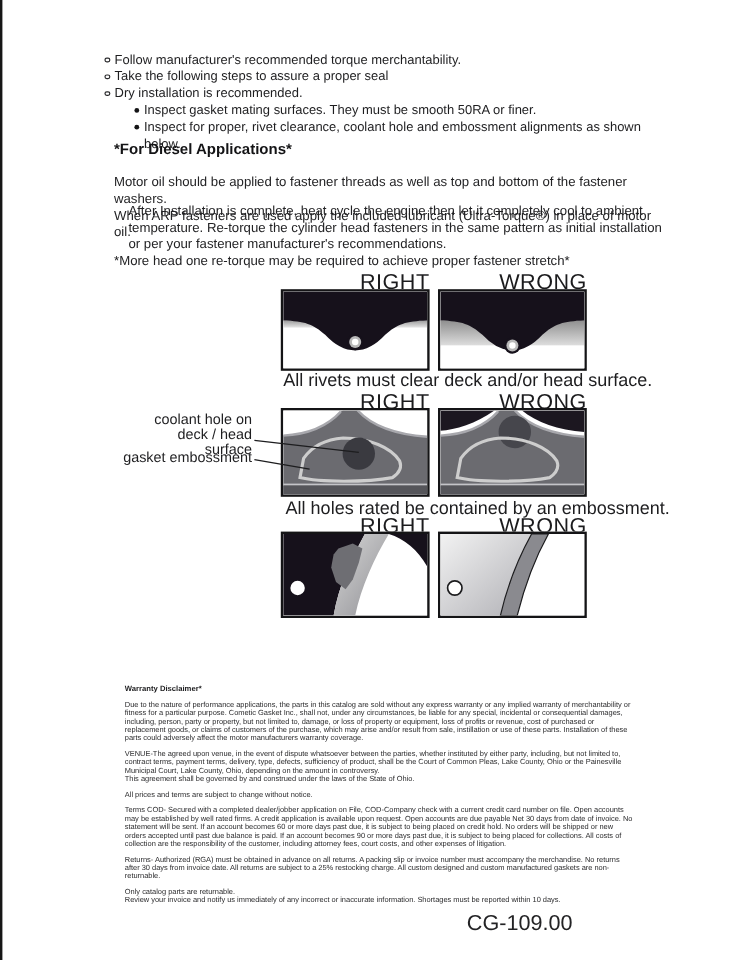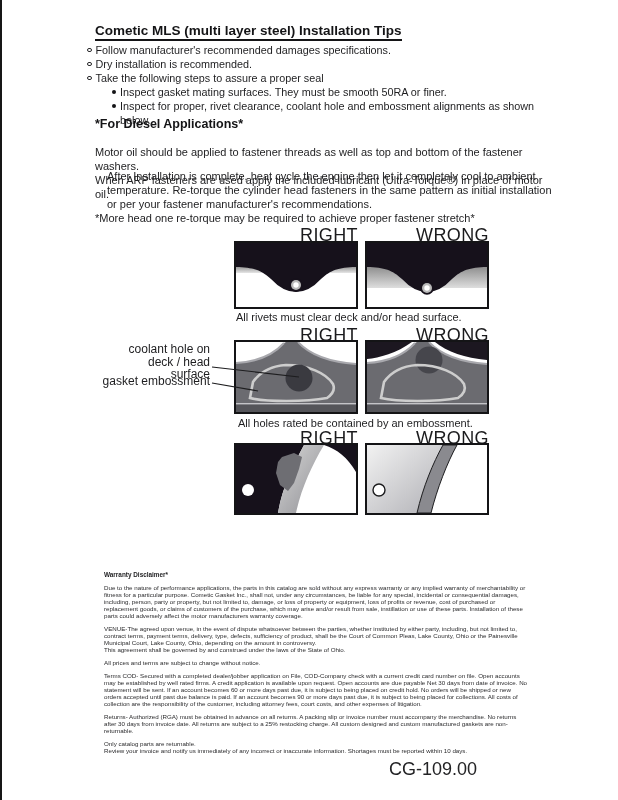--- a/index.html
+++ b/index.html
@@ -27,54 +27,51 @@
   .diesel-heading { left:95px; top:117px; font-size:12.5px; font-weight:bold; color:#141416; }
   .para { left:95px; width:452px; font-size:11px; line-height:14px; color:#232325; white-space:pre-line; }
   .p1 { top:145px; }
   .p2 { top:169px;margin-left:12px; }
   .p3 { top:211px; }
 
   .rw-label { width:124px; text-align:right; font-size:18px; letter-spacing:0.4px; color:#1b1b1d; }
   .diag-box { width:124px; border:2px solid #141416; background:#fff; }
   .diag-box svg { display:block; }
 
-  .caption { font-size:11px; line-height:13px; color:#1e1e20; white-space:pre-line; }
+  .caption { font-size:15px; line-height:13px; color:#1e1e20; white-space:pre-line; }
 
   .ann-label { font-size:12px; line-height:12.5px; color:#1e1e20; text-align:right; white-space:pre-line; }
   .leader-overlay { pointer-events:none; z-index:5; }
 
   .legal { left:104px; top:571px; width:424px; color:#2b2b2d; }
   .legal h3 { font-size:6.4px; font-weight:bold; margin:0 0 6px 0; color:#1d1d1f; }
   .legal p { font-size:6.2px; line-height:7px; margin:0 0 6px 0; white-space:pre-line; }
 
   .page-number { left:389px; top:759px; font-size:18px; color:#232325; }
 </style>
 </head>
 <body>
 
 <div class="page">
 
   <div class="abs edge-line"></div>
 
-  <div class="abs" style="left:95px; top:21px;">
-    <span class="doc-title" style="position:static;">Cometic MLS (multi layer steel) Installation Tips</span>
-  </div>
 
   <div class="abs tips">
     <div class="tip l1">
       <span class="bullet"></span>
-      <span>Follow manufacturer's recommended damages specifications.</span>
+      <span>Follow manufacturer's recommended torque merchantability.</span>
     </div>
     <div class="tip l1">
       <span class="bullet"></span>
+      <span>Take the following steps to assure a proper seal</span>
+    </div>
+    <div class="tip l1">
+      <span class="bullet"></span>
       <span>Dry installation is recommended.</span>
-    </div>
-    <div class="tip l1">
-      <span class="bullet"></span>
-      <span>Take the following steps to assure a proper seal</span>
     </div>
     <div class="tip l2">
       <span class="bullet"></span>
       <span>Inspect gasket mating surfaces.  They must be smooth 50RA or finer.</span>
     </div>
     <div class="tip l2">
       <span class="bullet"></span>
       <span>Inspect for proper, rivet clearance, coolant hole and embossment alignments as shown below.</span>
     </div>
   </div>

